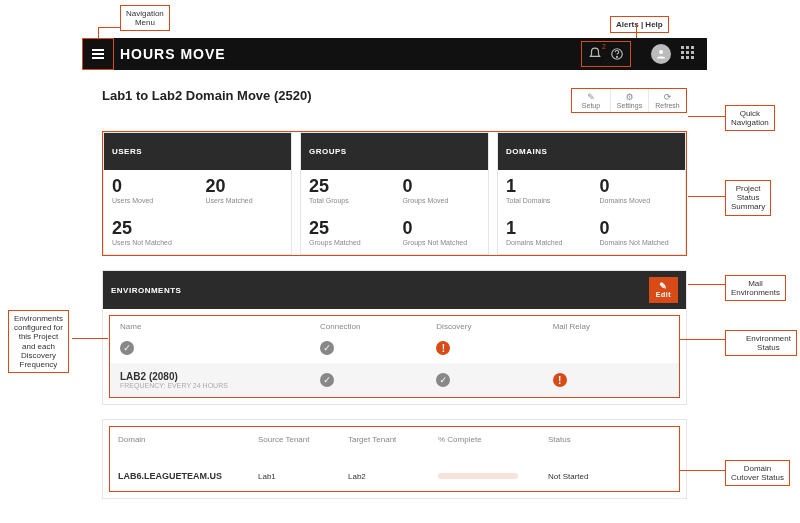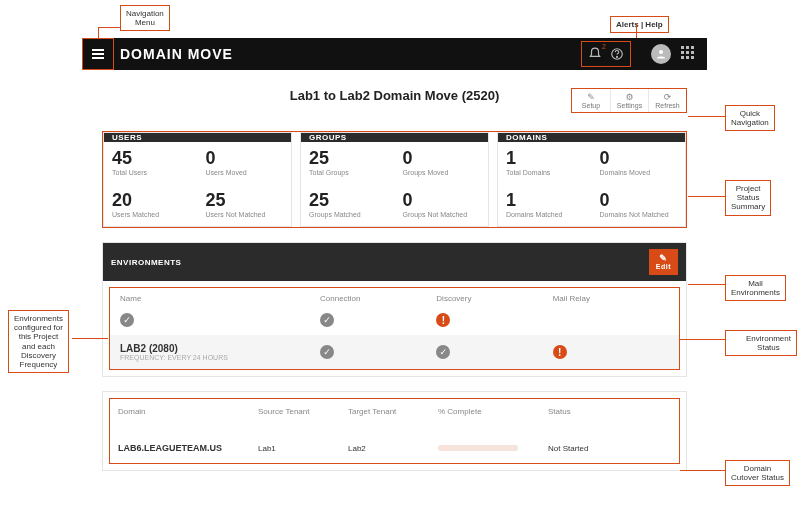--- a/index.html
+++ b/index.html
@@ -11,29 +11,29 @@
   .topright { margin-left: auto; display: flex; align-items: center; gap: 0; }
   .alertbox { display: flex; align-items: center; height: 26px; border: 1px solid #d84b16; padding: 0 6px; gap: 8px; margin-right: 10px; }
   .icon-btn { color: #bbb; display: flex; align-items: center; justify-content: center; }
   .badge { position: relative; }
   .badge sup { color: #d84b16; font-size: 7px; position: absolute; top: -4px; right: -4px; }
   .avatar { width: 20px; height: 20px; border-radius: 50%; background: #bbb; margin: 0 10px; display:flex;align-items:center;justify-content:center;}
   .apps { width: 16px; height: 16px; display: grid; grid-template-columns: repeat(3,3px); grid-template-rows: repeat(3,3px); gap:2px; margin-right:10px;}
   .apps div { background:#bbb; }
 
   .content { position: absolute; left: 102px; top: 88px; width: 585px; }
-  .page-title { font-weight: bold; font-size: 13px; color: #222; text-align: center; }
+  .page-title { font-weight: bold; font-size: 13px; color: #222; }
   .quicknav { position: absolute; right: 0; top: 0; border: 1px solid #d84b16; display: flex; }
   .qn-item { width: 38px; text-align: center; padding: 3px 0; font-size: 7px; color: #777; border-left:1px solid #e8e8e8;}
   .qn-item:first-child{border-left:none;}
   .qn-item .ic { font-size: 9px; display:block; color:#888; }
 
   .summary-row { margin-top: 28px; border: 1px solid #d84b16; display: flex; gap: 8px; padding: 0; background:#fff;}
   .card { flex: 1; border: 1px solid #e5e5e5; }
-  .card-head { background: #2b2b2b; color: #fff; font-size: 8px; font-weight: bold; padding: 0 8px; letter-spacing: .5px; }
+  .card-head { background: #2b2b2b; color: #fff; font-size: 8px; font-weight: bold; padding: 14px 8px; letter-spacing: .5px; }
   .card-body { display: grid; grid-template-columns: 1fr 1fr; grid-template-rows: auto auto; }
   .metric { padding: 6px 8px 8px; }
   .metric .val { font-size: 18px; font-weight: bold; color: #222; }
   .metric .lbl { font-size: 7px; color: #888; }
 
   .panel { margin-top: 14px; border: 1px solid #e5e5e5; }
   .panel-head { background: #2b2b2b; color: #fff; font-size: 8px; font-weight: bold; padding: 6px 8px; letter-spacing: .5px; display:flex; align-items:center;}
   .edit-chip { margin-left:auto; background:#d84b16; color:#fff; font-size:7px; padding:4px 6px; border:1px solid #d84b16; display:flex; flex-direction:column; align-items:center; line-height:1;}
   .edit-chip .ic{font-size:9px;}
   .env-body { padding: 0; }
@@ -61,21 +61,21 @@
 </style>
 </head>
 <body>
 
 <div class="topbar">
   <div class="hamburger">
     <svg width="14" height="12">
         <path d="M1 2h12M1 6h12M1 10h12" stroke-width="2"></path>
       </svg>
   </div>
-  <div class="brand">DOMAIN MOVE</div>
+  <div class="brand">HOURS MOVE</div>
   <div class="topright">
     <div class="alertbox">
       <div class="icon-btn badge">
         <svg width="14" height="14" viewBox="0 0 24 24" fill="none" stroke="#bbb" stroke-width="2">
             <path d="M6 8a6 6 0 1112 0v5l2 3H4l2-3V8z"></path>
           </svg>
         <sup>2</sup>
       </div>
       <div class="icon-btn">
         <svg width="14" height="14" viewBox="0 0 24 24" fill="none" stroke="#bbb" stroke-width="2">
@@ -111,24 +111,20 @@
   <div class="quicknav">
     <div class="qn-item"><span class="ic">✎</span><span>Setup</span></div>
     <div class="qn-item"><span class="ic">⚙</span><span>Settings</span></div>
     <div class="qn-item"><span class="ic">⟳</span><span>Refresh</span></div>
   </div>
 
   <div class="summary-row">
     <div class="card">
       <div class="card-head">USERS</div>
       <div class="card-body">
-        <div class="metric">
-            <div class="val">45</div>
-            <div class="lbl">Total Users</div>
-          </div>
         <div class="metric">
             <div class="val">0</div>
             <div class="lbl">Users Moved</div>
           </div>
         <div class="metric">
             <div class="val">20</div>
             <div class="lbl">Users Matched</div>
           </div>
         <div class="metric">
             <div class="val">25</div>

